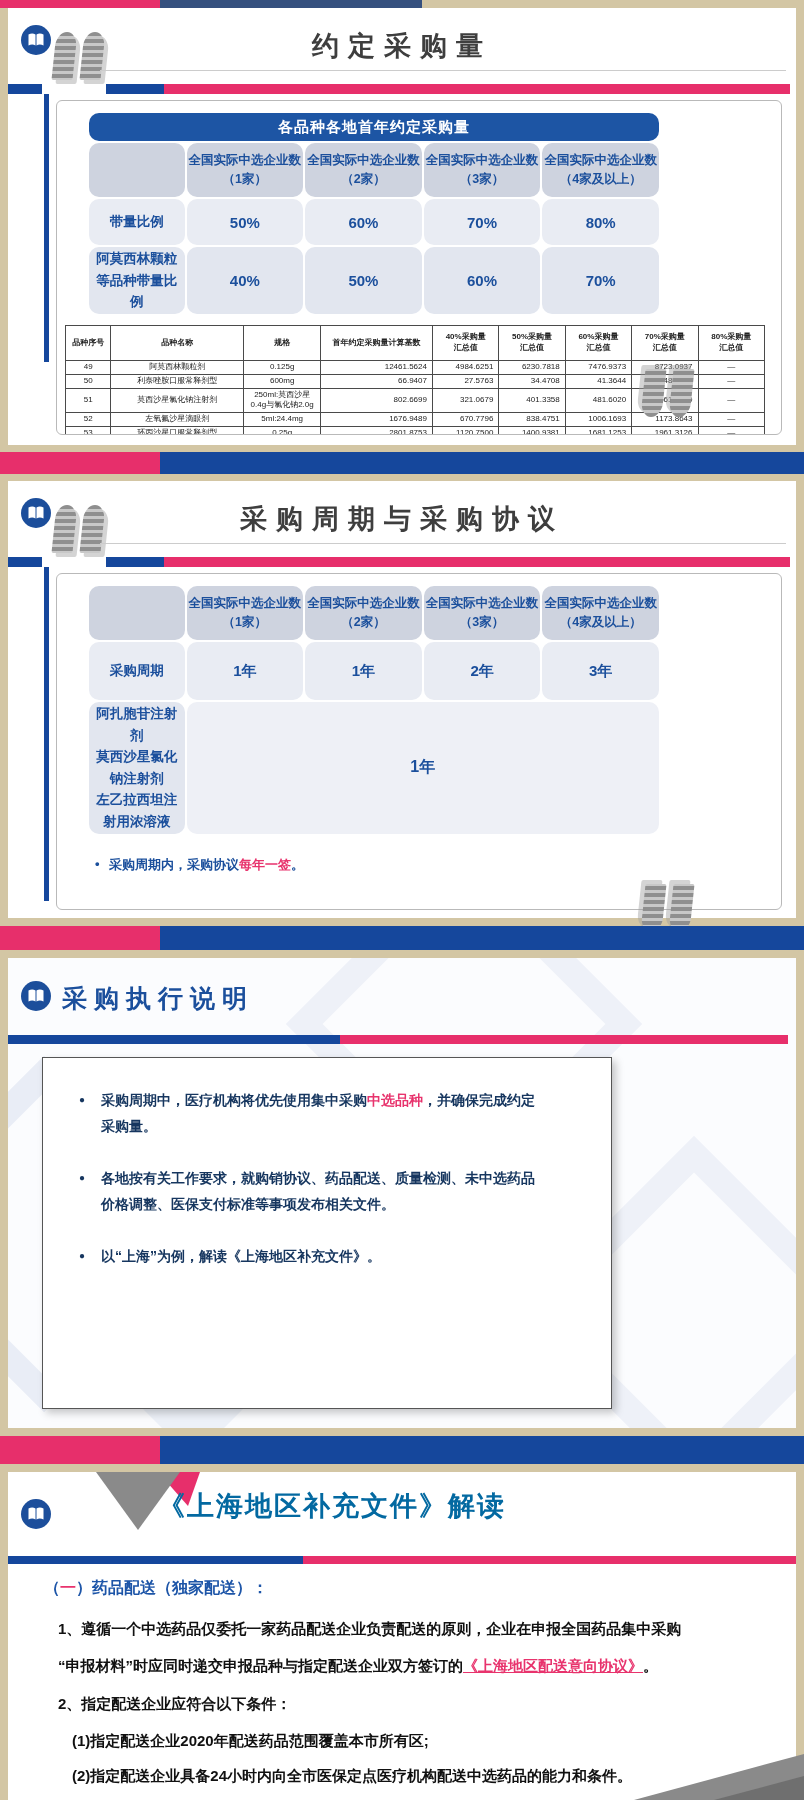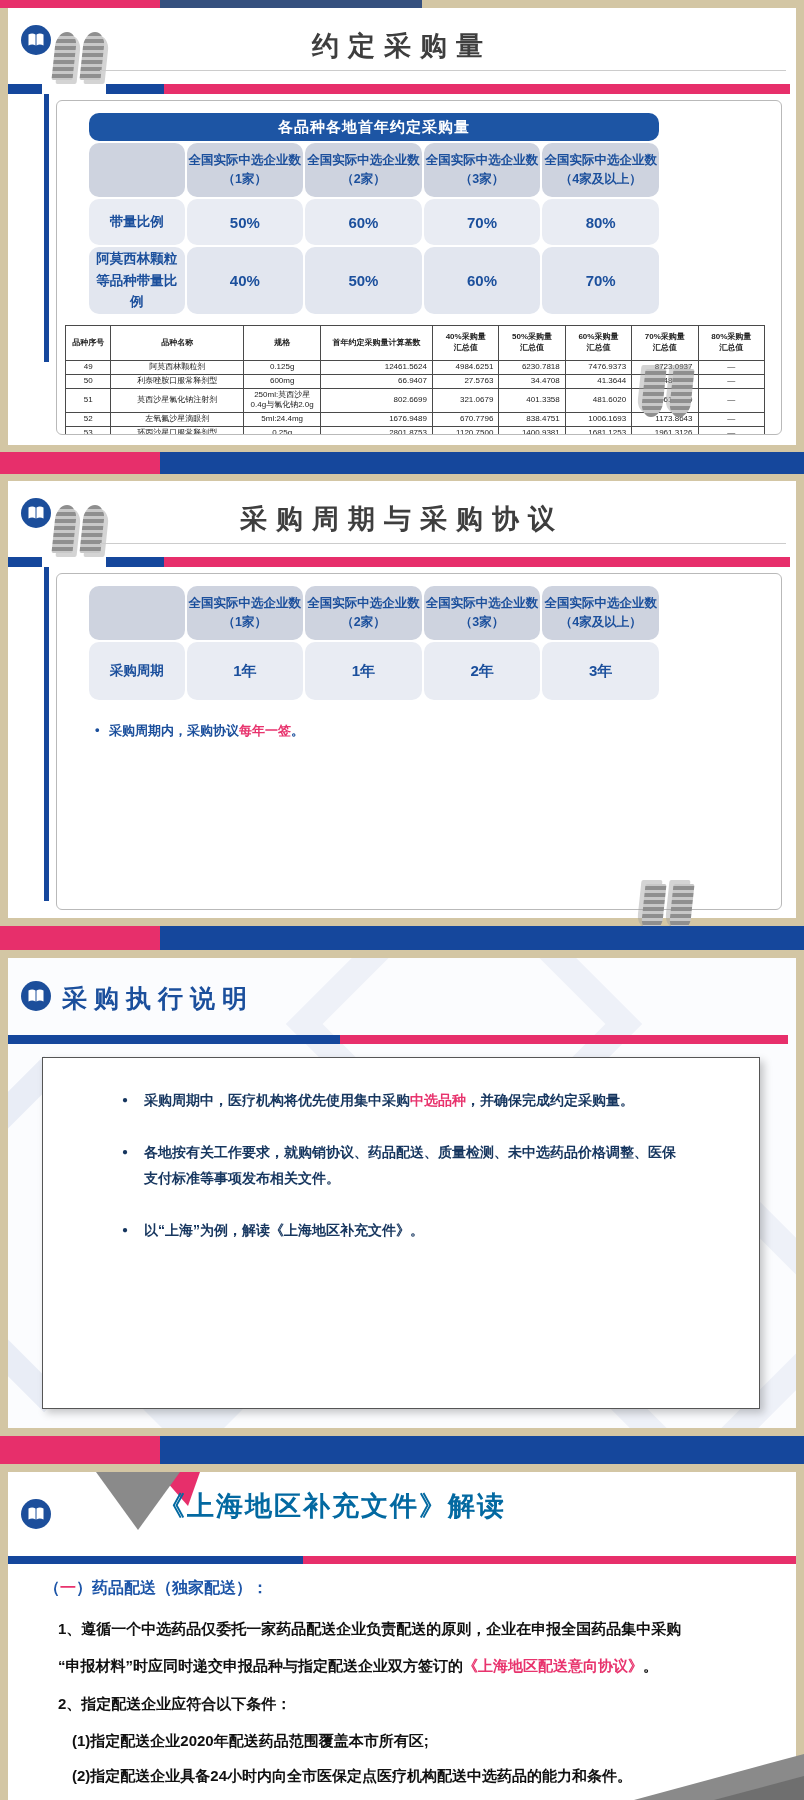--- a/index.html
+++ b/index.html
@@ -72,33 +72,33 @@
     color:#222;font-weight:normal;line-height:1.3;}
   .detail th{font-weight:bold;height:32px;white-space:pre-line;}
   .detail td{height:11px;white-space:pre-line;}
   .detail td.num{text-align:right;padding-right:5px;}
 
   
   .bullets2{margin:20px 0 0 36px;}
   .b2{position:relative;padding-left:16px;margin-bottom:8px;font-size:13px;color:#1b4f9c;font-weight:600;}
   .b2::before{content:"•";position:absolute;left:2px;top:0;}
   .hl{color:#e8336d;}
-  .u{}
+  .u{text-decoration:underline;}
 
   
   .s3 .slide-title{left:54px;right:auto;top:24px;text-align:center;color:#1b4f9c;font-size:25px;letter-spacing:7px;}
   .s3 .book-icon{top:22px;}
   .div3{position:absolute;left:0;top:77px;right:8px;height:9px;}
   .div3 .n{position:absolute;left:0;top:0;width:332px;height:9px;background:#15479c;}
   .div3 .p{position:absolute;left:332px;top:0;right:0;height:9px;background:#e72f6b;}
   .dm{position:absolute;border:26px solid #e9edf6;width:200px;height:200px;transform:rotate(45deg);}
   .dm2{border-color:#eef1f8;}
   .dmf{position:absolute;width:150px;height:150px;background:#edf1f8;transform:rotate(45deg);}
-  .box3{position:absolute;left:34px;top:99px;width:718px;height:352px;background:#fff;border:1px solid #555;
-    box-shadow:4px 4px 8px rgba(0,0,0,.22);padding:30px 70px 0 79px;box-sizing:border-box;z-index:2;}
+  .box3{position:absolute;left:34px;top:99px;width:570px;height:352px;background:#fff;border:1px solid #555;
+    box-shadow:4px 4px 8px rgba(0,0,0,.22);padding:30px 70px 0 36px;box-sizing:border-box;z-index:2;}
   .b3{position:relative;padding-left:22px;margin-bottom:26px;font-size:14px;font-weight:bold;color:#16365f;line-height:1.85;}
   .b3::before{content:"●";position:absolute;left:0;top:3px;font-size:10px;color:#16365f;}
 
   
   .s4 .book-icon{top:26px;}
   .tri-gray{position:absolute;left:88px;top:0;width:0;height:0;
     border-left:42px solid transparent;border-right:42px solid transparent;border-top:58px solid #8a8a8a;z-index:2;}
   .tri-pink{position:absolute;left:150px;top:0;width:0;height:0;
     border-left:30px solid transparent;border-right:12px solid transparent;border-top:34px solid #e72f6b;z-index:1;}
   .s4 .slide-title{left:150px;right:auto;top:16px;text-align:right;color:#0369a1;letter-spacing:2px;z-index:3;}
@@ -331,20 +331,26 @@
           <td>全国实际中选企业数
 （4家及以上）</td>
         </tr>
         <tr class="r1">
           <td class="lbl">采购周期</td>
           <td class="val">1年</td>
           <td class="val">1年</td>
           <td class="val">2年</td>
           <td class="val">3年</td>
         </tr>
+        <tr class="r2">
+          <td class="lbl">阿扎胞苷注射剂
+莫西沙星氯化钠注射剂
+左乙拉西坦注射用浓溶液</td>
+          <td class="val merged" colspan="4">1年</td>
+        </tr>
       </tbody>
         </table>
 
       <div class="bullets2">
         <div class="b2"><span>采购周期内，采购协议</span><span class="hl">每年一签</span><span>。</span></div>
 
       </div>
     </div>
 
     <div class="quotes q-close">

